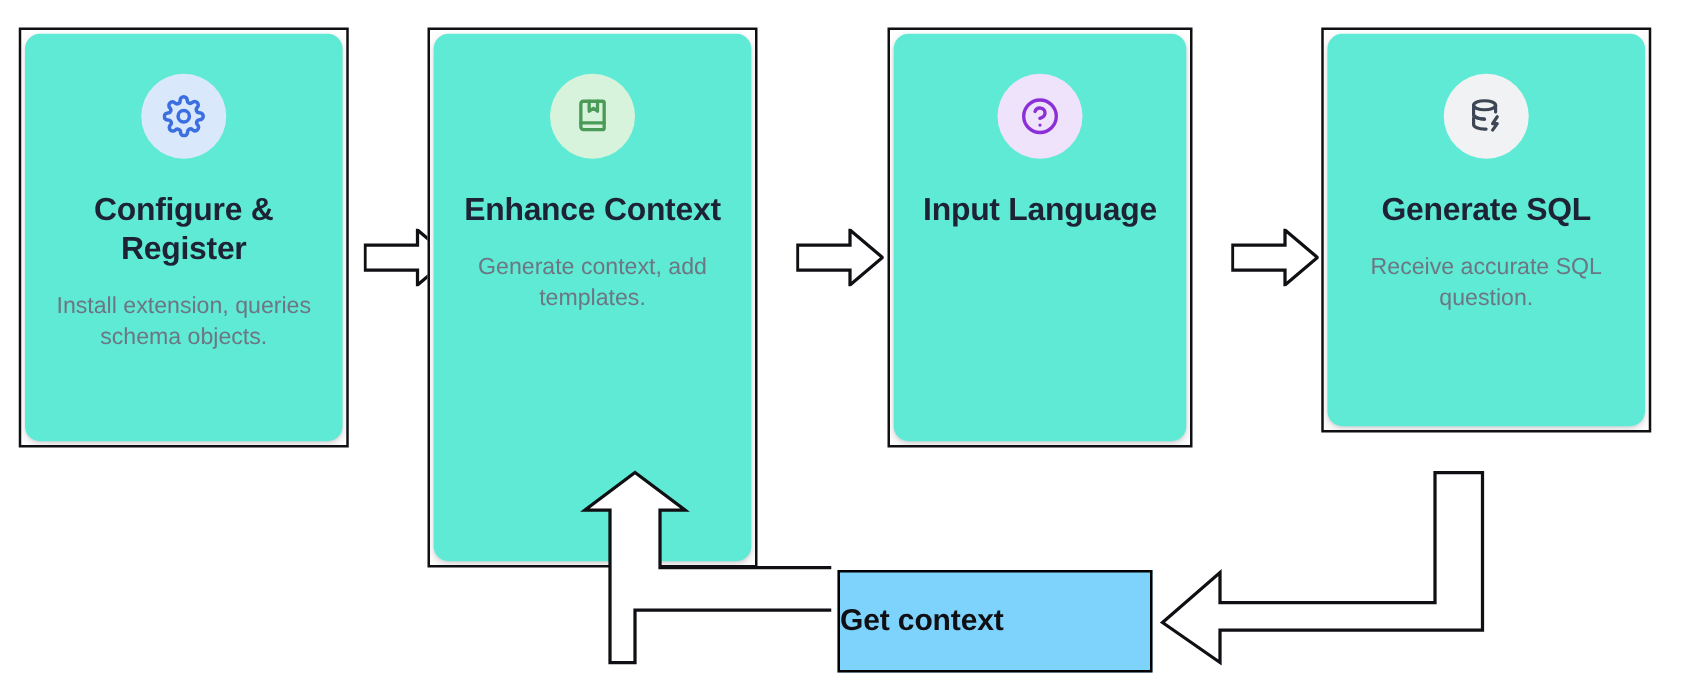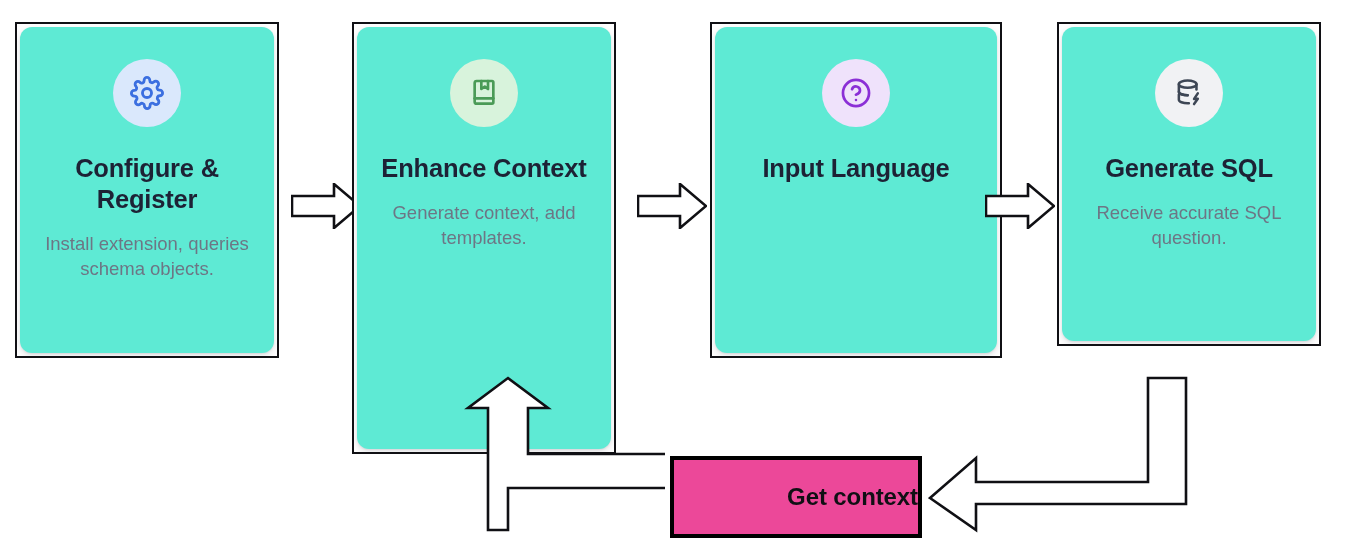--- a/index.html
+++ b/index.html
@@ -86,25 +86,25 @@
   .arrow-right svg { display: block; }
 
   
   .loop-shape { position: absolute; }
   .loop-shape svg { display: block; }
 
   
   .ctx-box {
     position: absolute;
     box-sizing: border-box;
-    background: #ec4899;
-    border: 4px solid #000000;
-    display: flex;
-    align-items: center;
-    justify-content: flex-end;
+    background: #7dd3fc;
+    border: 2px solid #000000;
+    display: flex;
+    align-items: center;
+    justify-content: flex-start;
   }
   .ctx-label {
     font-size: 24px;
     font-weight: bold;
     color: #101014;
     letter-spacing: -0.1px;
   }
 </style>
 </head>
 <body>
@@ -123,41 +123,41 @@
       <div class="card-desc">Install extension, queries schema objects.</div>
     </div>
   </div>
 
   <div class="arrow-right" style="left:291px; top:183px;">
     <svg width="70" height="46" viewBox="0 0 70 46">
       <path d="M1 13 H43 V1 L69 23 L43 45 V33 H1 Z" fill="#ffffff" stroke="#101014" stroke-width="2.6" stroke-linejoin="miter"></path>
     </svg>
   </div>
 
-  <div class="card" style="left:352px; top:22px; width:264px; height:432px;text-decoration:underline;">
+  <div class="card" style="left:342px; top:22px; width:264px; height:432px;text-decoration:underline;">
     <div class="card-inner">
       <div class="icon-circle" style="background:#d8f3dc;">
         <svg width="32" height="32" viewBox="0 0 24 24" fill="none" stroke="#4a9b57" stroke-width="2" stroke-linecap="round" stroke-linejoin="round">
           <path d="M5 4.5A1.5 1.5 0 0 1 6.5 3H18a1 1 0 0 1 1 1v15a1 1 0 0 1-1 1H6.5A1.5 1.5 0 0 1 5 18.5z"></path>
           <path d="M5 16h14"></path>
           <path d="M10 3v6l2.6-1.8L15 9V3"></path>
         </svg>
       </div>
       <div class="card-title">Enhance Context</div>
       <div class="card-desc">Generate context, add templates.</div>
     </div>
   </div>
 
   <div class="arrow-right" style="left:637px; top:183px;">
     <svg width="70" height="46" viewBox="0 0 70 46">
       <path d="M1 13 H43 V1 L69 23 L43 45 V33 H1 Z" fill="#ffffff" stroke="#101014" stroke-width="2.6" stroke-linejoin="miter"></path>
     </svg>
   </div>
 
-  <div class="card" style="left:710px; top:22px; width:292px; height:336px;">
+  <div class="card" style="left:710px; top:22px; width:244px; height:336px;">
     <div class="card-inner">
       <div class="icon-circle" style="background:#efe2fb;">
         <svg width="34" height="34" viewBox="0 0 24 24" fill="none" stroke="#8b2fd6" stroke-width="1.9" stroke-linecap="round" stroke-linejoin="round">
           <circle cx="12" cy="12" r="9.2"></circle>
           <path d="M9.2 9.3a2.9 2.9 0 0 1 5.63.97c0 1.93-2.9 2.9-2.9 2.9"></path>
           <circle cx="12" cy="17" r="0.9" fill="#8b2fd6" stroke="none"></circle>
         </svg>
       </div>
       <div class="card-title">Input Language</div>
     </div>

